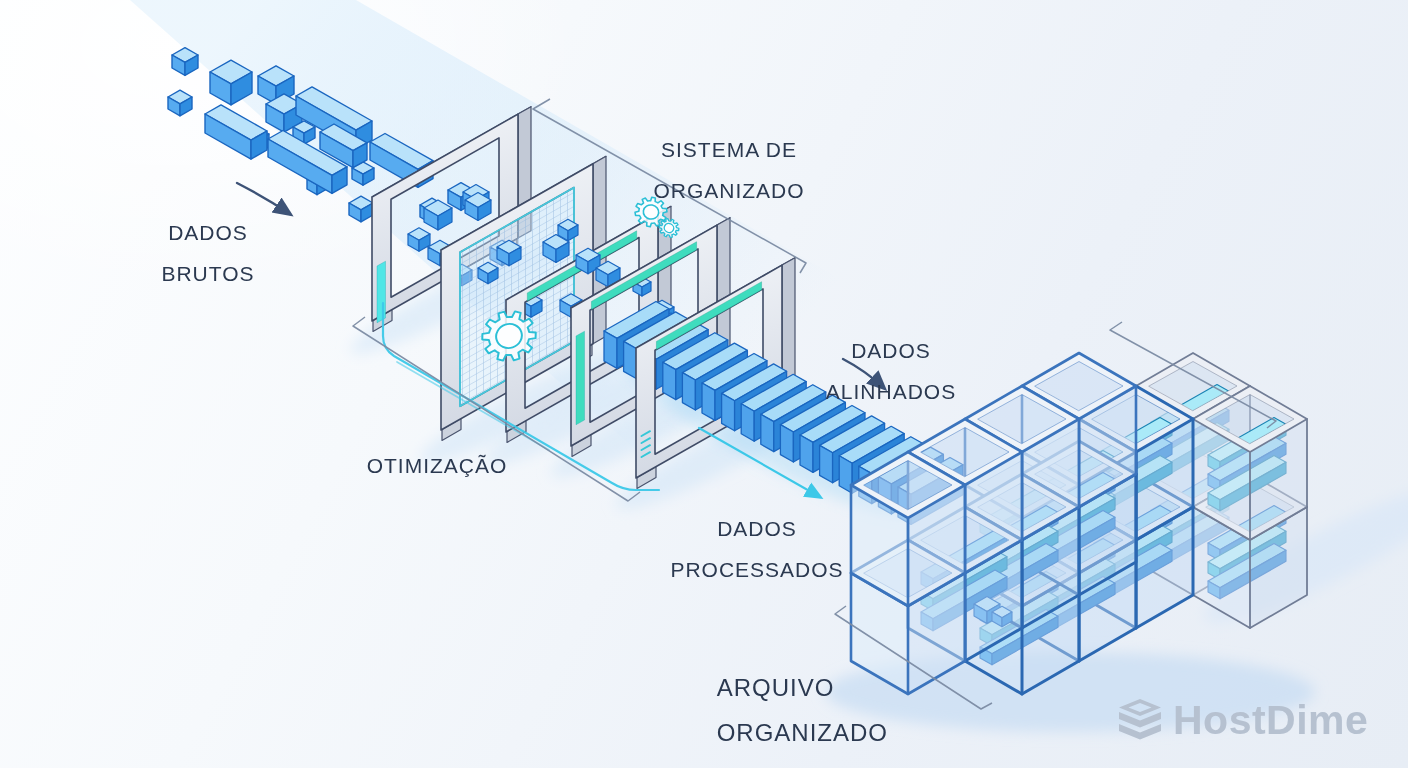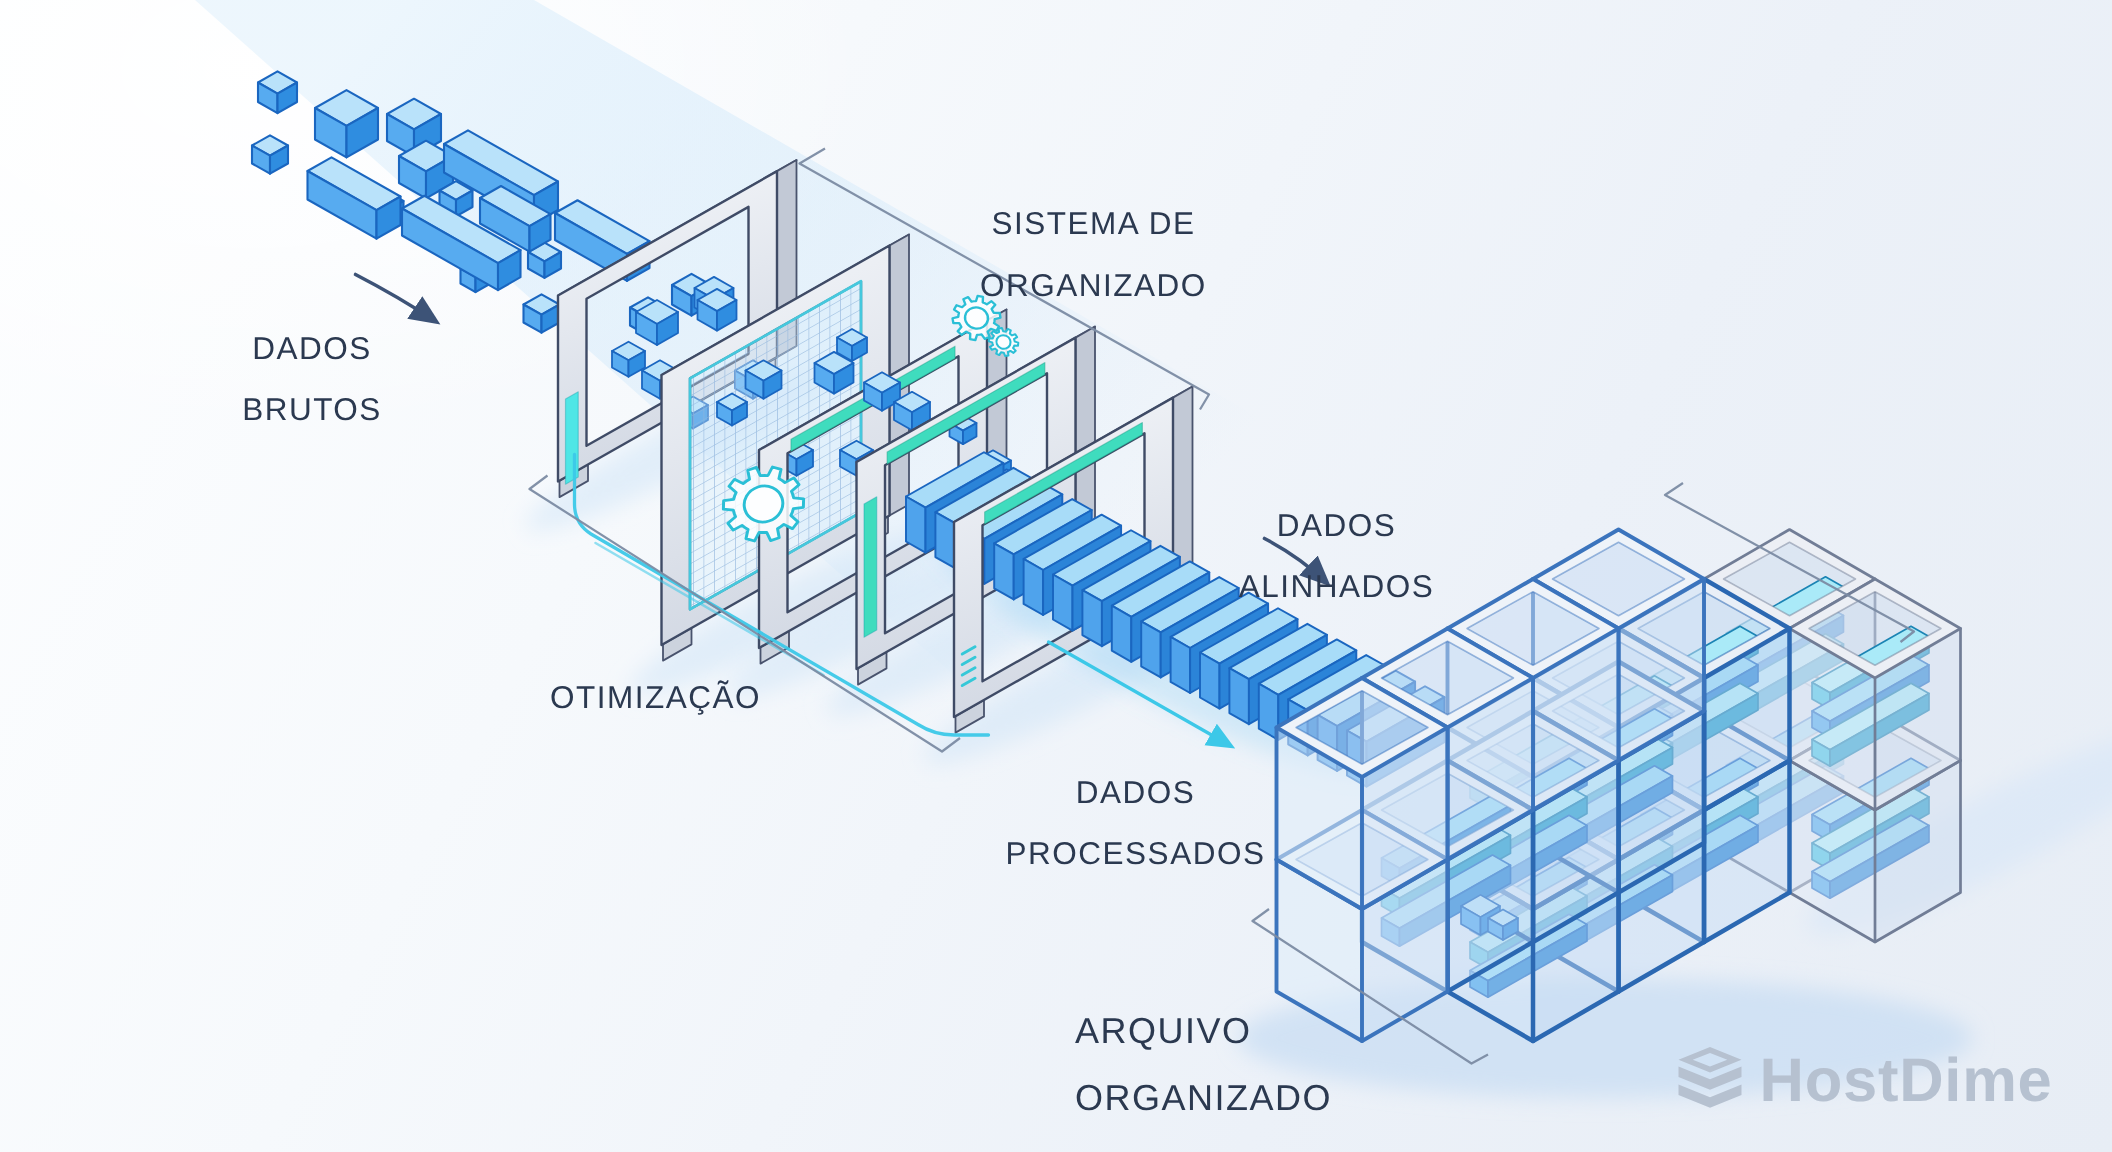--- a/index.html
+++ b/index.html
@@ -9,21 +9,21 @@
   .stage::before{content:"";position:absolute;inset:0;
     background:radial-gradient(ellipse 700px 420px at 12% 6%, rgba(255,255,255,.95), rgba(255,255,255,0) 60%);
     pointer-events:none;}
   svg#scene{position:absolute;left:0;top:0;}
   .label{position:absolute;color:#2b3950;font-size:21px;line-height:23px;font-weight:500;
     letter-spacing:1px;text-align:center;transform:translateX(-50%);white-space:nowrap;}
   .label span{display:block;margin-top:18px;}
   .label.align-left{transform:none;text-align:left;}
   .label.align-right{transform:none;text-align:left;}
   .label.big{font-size:24px;line-height:27px;}
-  .watermark{position:absolute;left:1116px;top:697px;display:flex;gap:9px;
+  .watermark{position:absolute;left:1116px;top:697px;display:flex;align-items:center;gap:9px;
     color:#b6c1d0;}
   .watermark .brand{font-size:41px;font-weight:600;letter-spacing:.5px;line-height:46px;}
 </style>
 </head>
 <body>
 
 <div class="stage">
 
   <svg id="scene" width="1408" height="768" viewBox="0 0 1408 768">
       <defs>

